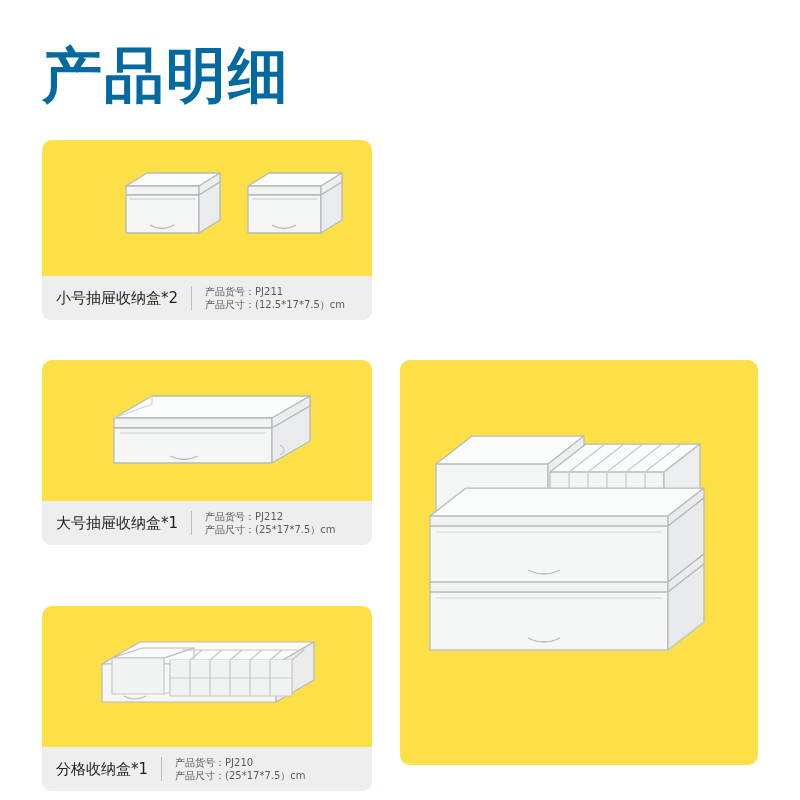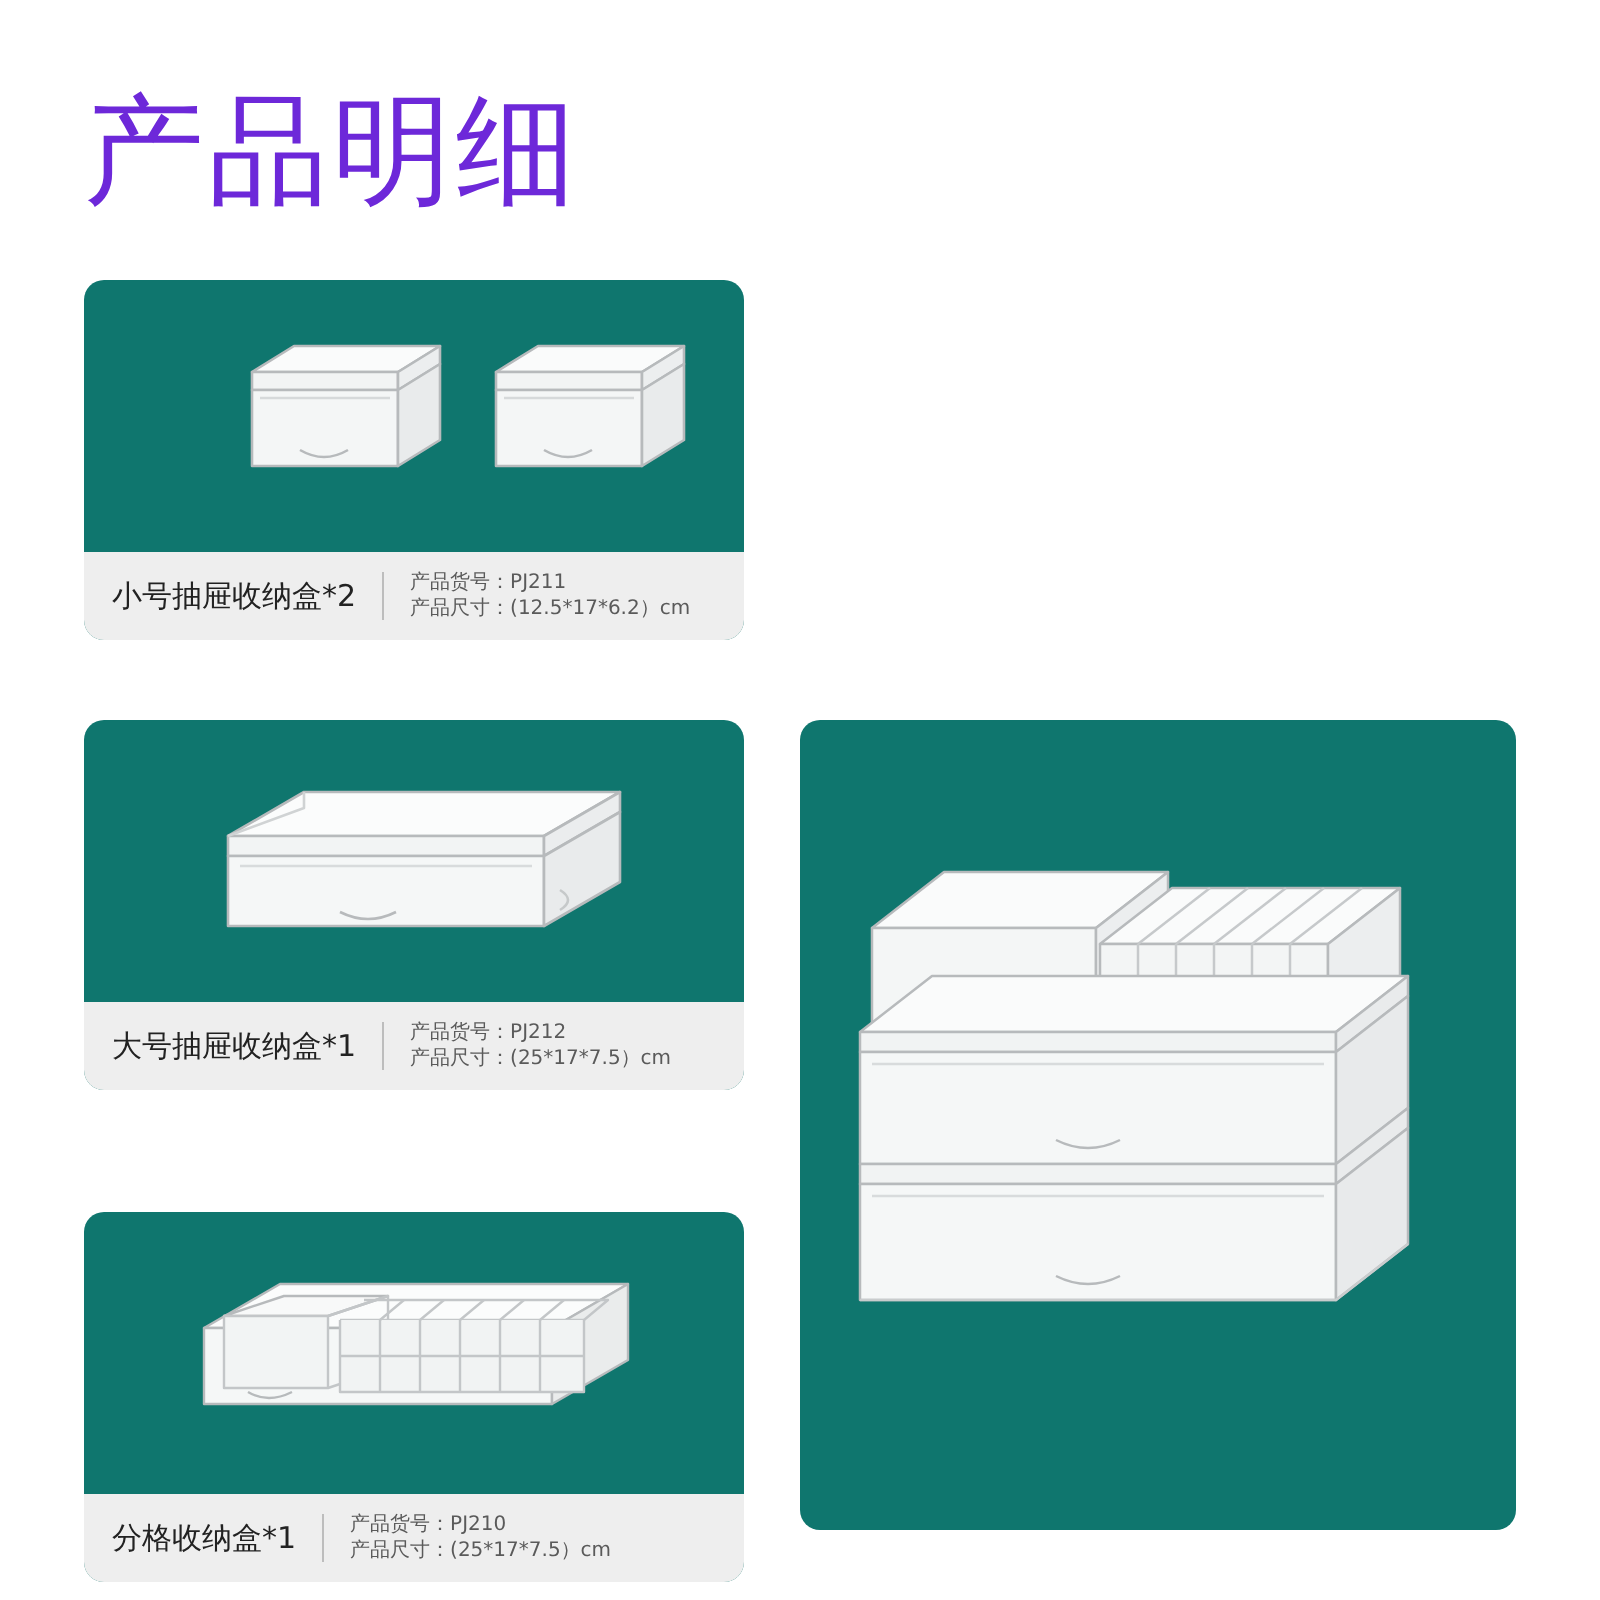--- a/index.html
+++ b/index.html
@@ -16,30 +16,30 @@
   .page {
     position: relative;
     width: 800px;
     height: 800px;
   }
   .page-title {
     position: absolute;
     left: 42px;
     top: 36px;
     font-size: 60px;
-    font-weight: normal;
+    font-weight: bold;
     letter-spacing: 2px;
-    color: #6d28d9;
+    color: #0369a1;
     font-family: "DejaVu Sans", "Liberation Sans", sans-serif;
   }
 
   
   .card {
     position: absolute;
-    background: #0f766e;
+    background: #fde047;
     border-radius: 10px;
     overflow: hidden;
   }
   .card-footer {
     position: absolute;
     left: 0;
     right: 0;
     bottom: 0;
     height: 44px;
     background: #eeeeee;
@@ -124,21 +124,21 @@
             <path d="M210 59 L275 59" stroke="#d6d9da"></path>
           </g>
         </g>
       </svg>
     </div>
     <div class="card-footer">
       <span class="footer-name">小号抽屉收纳盒*2</span>
       <span class="divider"></span>
       <span class="spec">
         <span class="spec-line"><span>产品货号：</span><span>PJ211</span></span>
-        <span class="spec-line"><span>产品尺寸：</span><span>(12.5*17*6.2）cm</span></span>
+        <span class="spec-line"><span>产品尺寸：</span><span>(12.5*17*7.5）cm</span></span>
       </span>
     </div>
   </div>
 
   <div class="card" id="card-large">
     <div class="art">
       <svg viewBox="0 0 330 141" width="330" height="141" xmlns="http://www.w3.org/2000/svg">
         <g fill="none" stroke="#b7babc" stroke-width="1.3" stroke-linejoin="round">
 
           <path d="M72 58 L110 36 L268 36 L230 58 Z" fill="#fbfcfc"></path>

